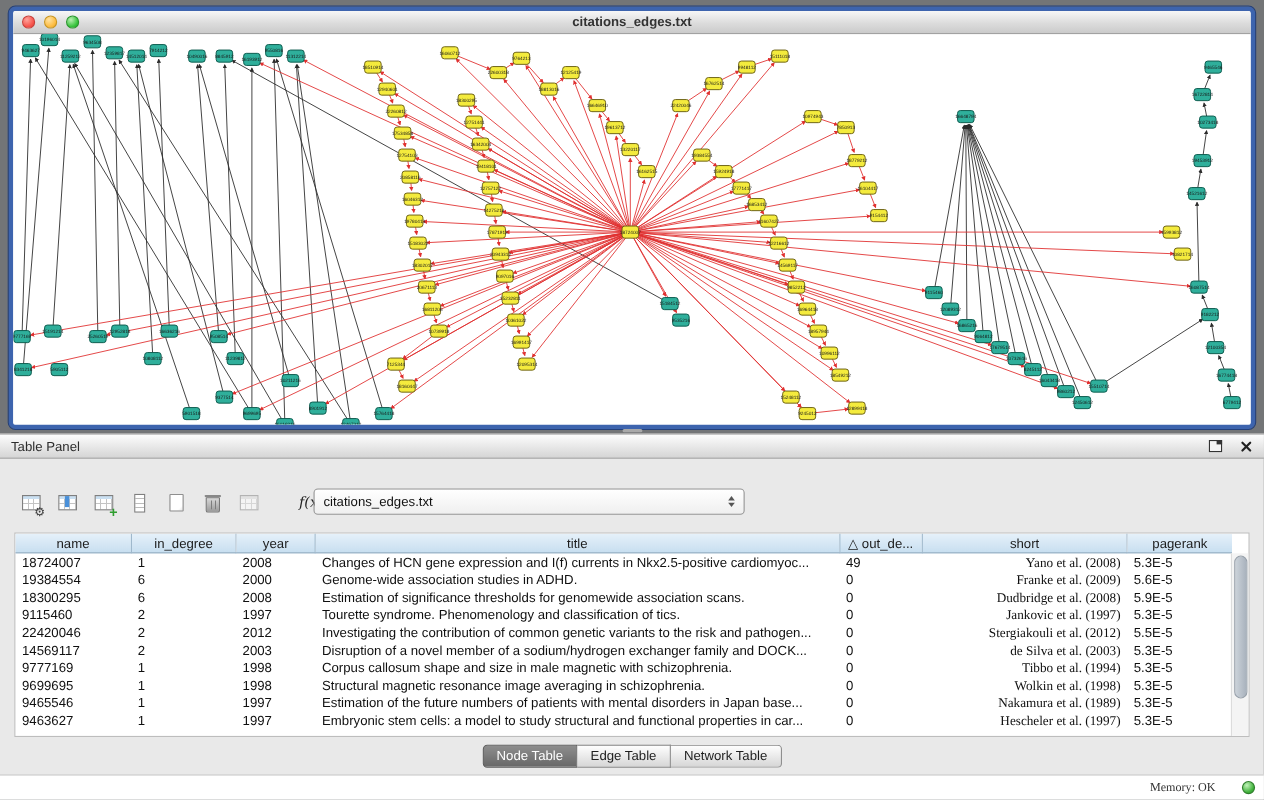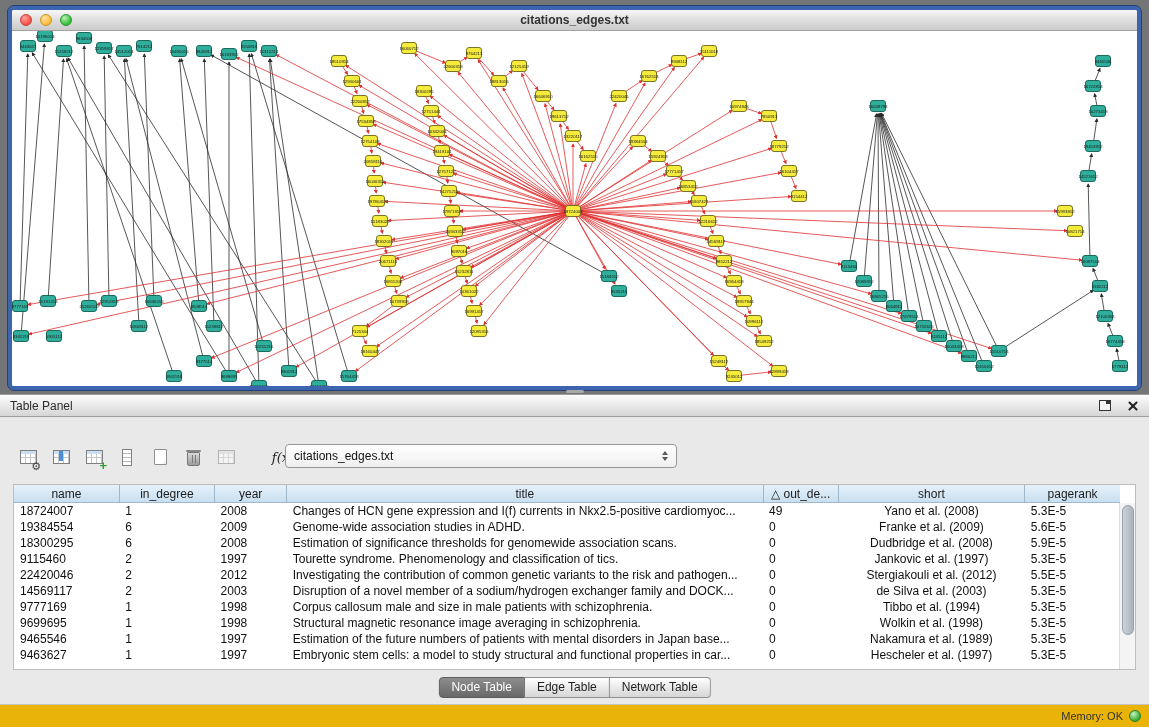--- a/index.html
+++ b/index.html
@@ -58,34 +58,34 @@
   .tri-dn{width:0;height:0;border-left:3.5px solid transparent;border-right:3.5px solid transparent;border-top:4px solid #555;}
   
   .table-wrap{position:absolute;left:13px;right:13px;top:90px;bottom:57px;background:#fff;
     border:1px solid #bdbdbd;overflow:hidden;}
   table{border-collapse:collapse;table-layout:fixed;width:calc(100% - 15px);}
   th{background:linear-gradient(#e6f1fa,#c8dff0);border:1px solid #9fb8cc;border-top:none;
     height:17px;font-weight:normal;font-size:12px;color:#1c1c1c;text-align:center;
     overflow:hidden;white-space:nowrap;padding:0 2px;}
   th:first-child{border-left:none;}th:last-child{border-right:none;margin-top:47px;}
   td{height:16px;padding:0 6px;white-space:nowrap;overflow:hidden;color:#101010;font-size:12px;line-height:16px;}
-  td.c{text-align:center;}
+  td.c{text-align:right;font-family:Liberation Serif, serif;}
   .vscroll{position:absolute;top:18px;right:0;bottom:0;width:15px;background:#f4f4f4;border-left:1px solid #dcdcdc;}
   .vthumb{position:absolute;top:2px;left:2px;width:10px;height:128px;border:1px solid #98a1ab;border-radius:6px;
     background:linear-gradient(90deg,#ccd3da,#a9b2bd);}
   
   .tabs{position:absolute;bottom:29px;left:50%;transform:translateX(-50%);display:flex;}
   .tab{padding:2px 12px;font-size:12px;line-height:15px;border:1px solid #8f8f8f;border-left:none;
     background:linear-gradient(#fefefe,#d6d6d6);color:#1e1e1e;}
   .tab:first-child{border-left:1px solid #8f8f8f;border-radius:4px 0 0 4px;text-align:center;}
   .tab:last-child{border-radius:0 4px 4px 0;}
   .tab.selected{background:linear-gradient(#8d8d8d,#686868);color:#fff;border-color:#5c5c5c;}
   
-  .statusbar{position:absolute;bottom:0;left:0;right:0;height:22px;background:#eab308;border-top:1px solid #c4c4c4;
-    display:flex;align-items:center;justify-content:flex-end;gap:6px;padding:0 8px;font-size:11px;color:#333;}
+  .statusbar{position:absolute;bottom:0;left:0;right:0;height:22px;background:#ffffff;border-top:1px solid #c4c4c4;
+    display:flex;align-items:center;justify-content:flex-end;gap:24px;padding:0 8px;font-size:11px;color:#333;font-family:Liberation Serif, serif;}
   .mem-orb{width:12px;height:12px;border-radius:50%;box-sizing:border-box;
     background:radial-gradient(circle at 35% 30%,#c2f4ba,#41b13c 65%,#2c8f2a);border:1px solid #2f7d2c;}
 </style>
 </head>
 <body>
 
 <div id="desktop">
   <div id="net-window">
     <div class="titlebar">
       <div class="traffic">
@@ -835,21 +835,21 @@
             <td>1</td>
             <td>2008</td>
             <td>Changes of HCN gene expression and I(f) currents in Nkx2.5-positive cardiomyoc...</td>
             <td>49</td>
             <td class="c">Yano et al. (2008)</td>
             <td>5.3E-5</td>
           </tr>
           <tr>
             <td>19384554</td>
             <td>6</td>
-            <td>2009</td>
+            <td>2000</td>
             <td>Genome-wide association studies in ADHD.</td>
             <td>0</td>
             <td class="c">Franke et al. (2009)</td>
             <td>5.6E-5</td>
           </tr>
           <tr>
             <td>18300295</td>
             <td>6</td>
             <td>2008</td>
             <td>Estimation of significance thresholds for genomewide association scans.</td>
@@ -881,21 +881,21 @@
             <td>2003</td>
             <td>Disruption of a novel member of a sodium/hydrogen exchanger family and DOCK...</td>
             <td>0</td>
             <td class="c">de Silva et al. (2003)</td>
             <td>5.3E-5</td>
           </tr>
           <tr>
             <td>9777169</td>
             <td>1</td>
             <td>1998</td>
-            <td>Corpus callosum male and size in male patients with schizophrenia.</td>
+            <td>Corpus callosum shape and size in male magnetic with schizophrenia.</td>
             <td>0</td>
             <td class="c">Tibbo et al. (1994)</td>
             <td>5.3E-5</td>
           </tr>
           <tr>
             <td>9699695</td>
             <td>1</td>
             <td>1998</td>
             <td>Structural magnetic resonance image averaging in schizophrenia.</td>
             <td>0</td>

